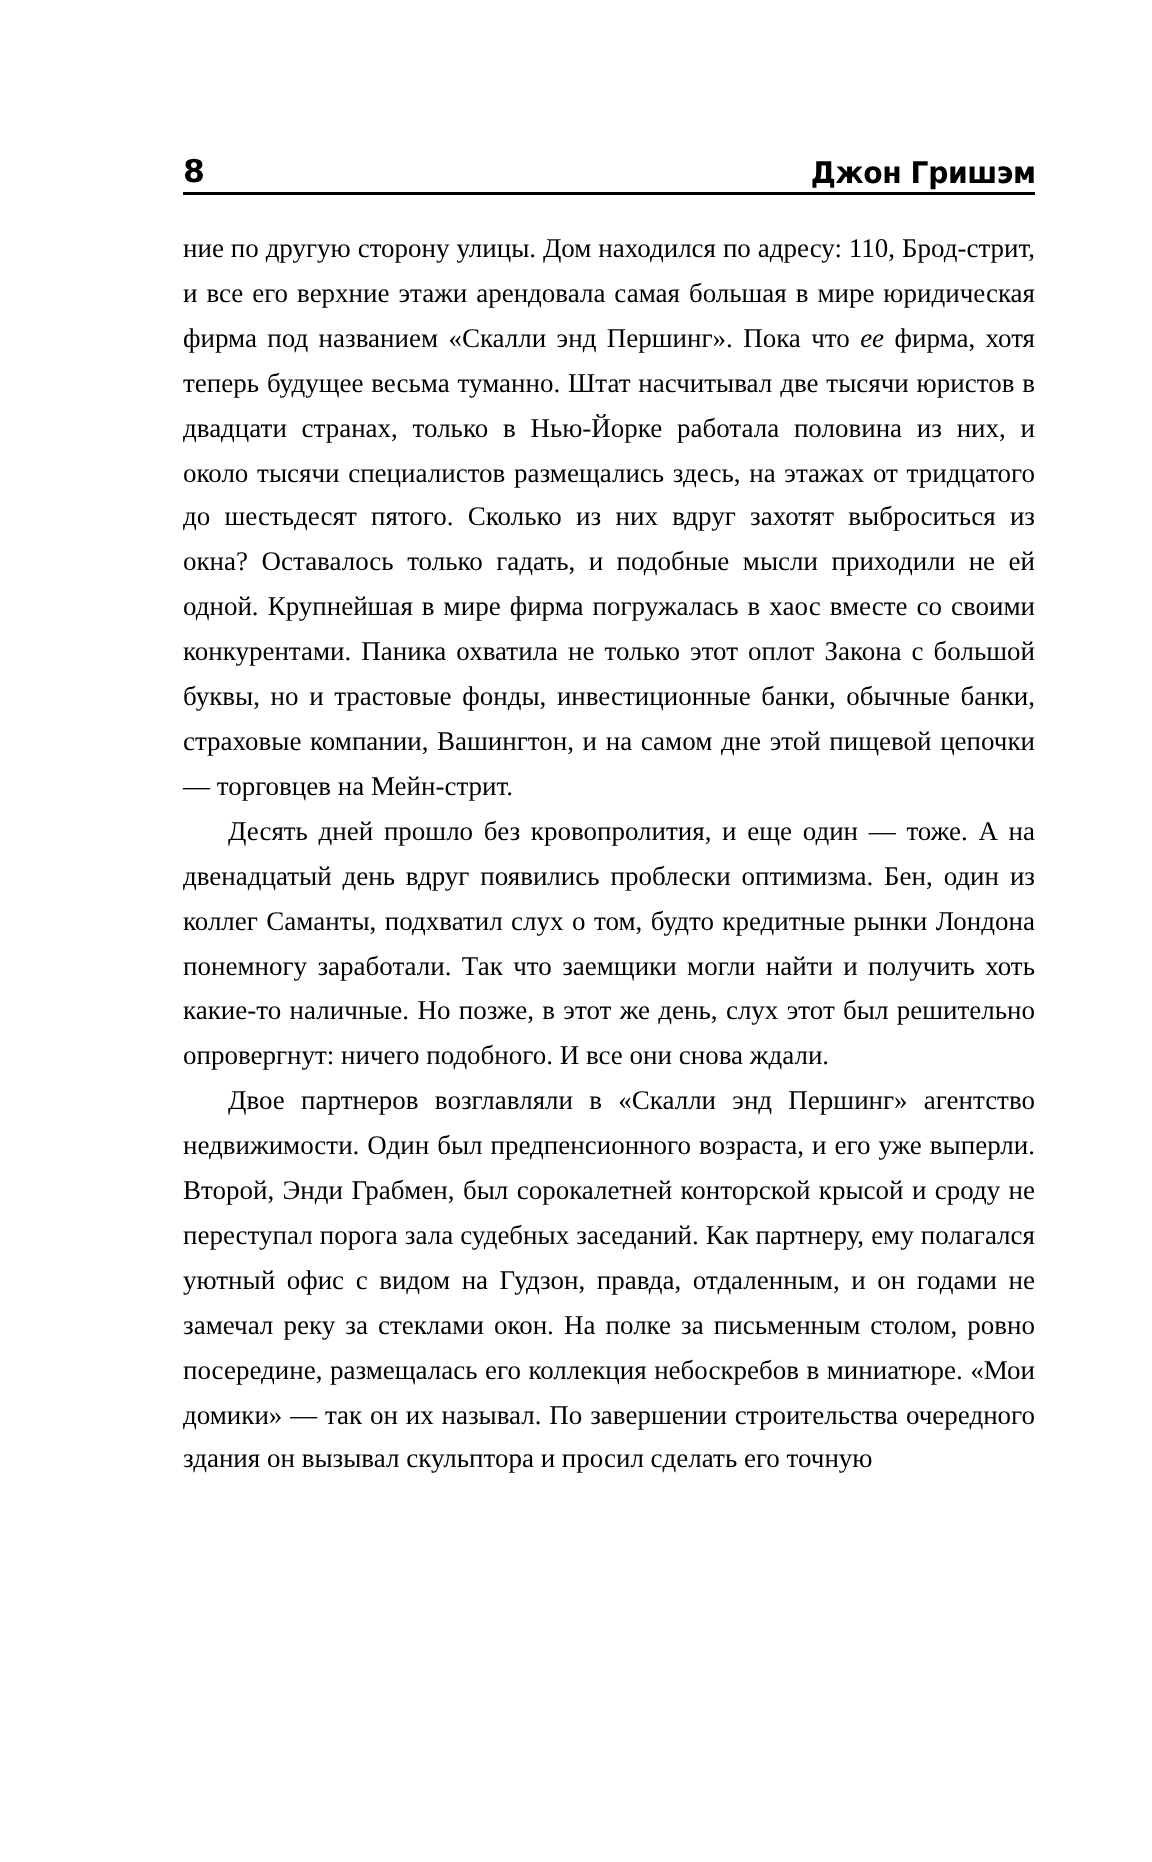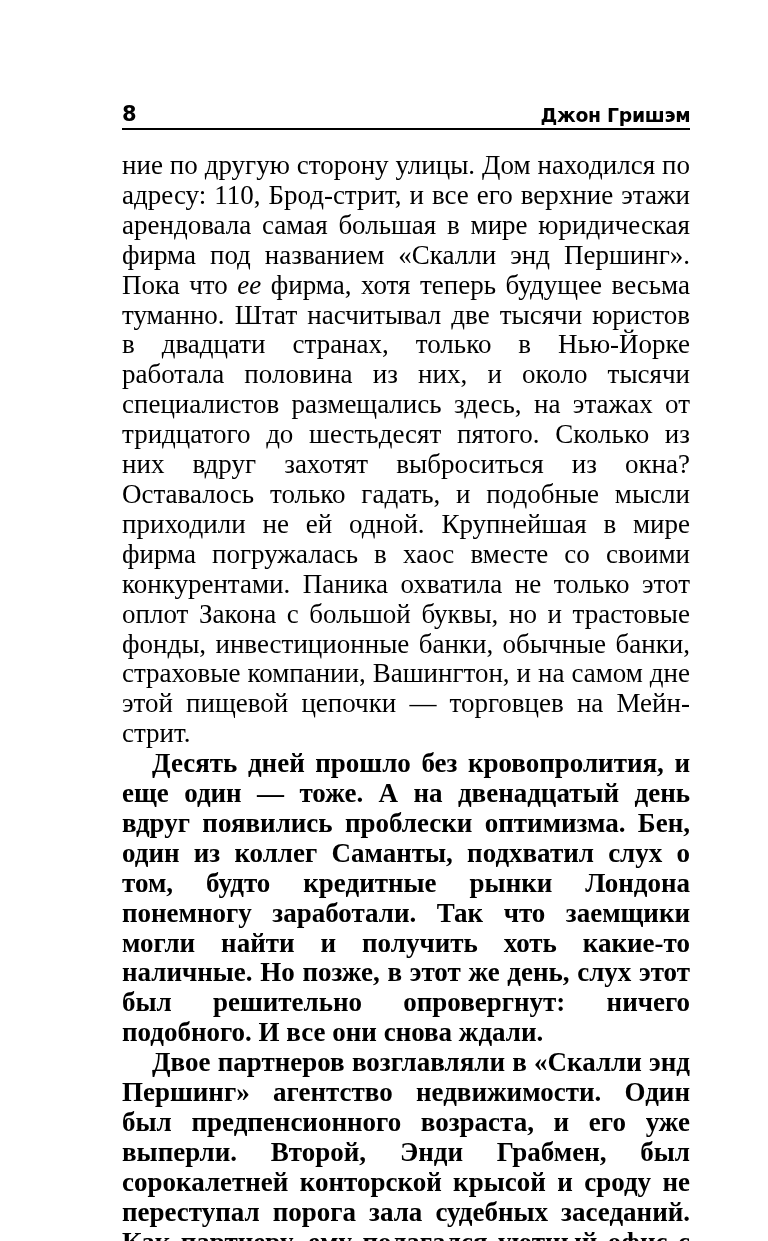--- a/index.html
+++ b/index.html
@@ -65,31 +65,30 @@
   
   .text-block {
     position: absolute;
     left: 122px;
     top: 151px;
     width: 568px;
   }
 
   .para {
     margin: 0;
-    font-size: 27px;
+    font-size: 18px;
     line-height: 29.9px;
     text-align: justify;
     text-justify: inter-word;
     hyphens: manual;
     color: #000000;
   }
 
   .para + .para {
     text-indent: 30px;
-    font-weight: bold;
   }
 
   .para.cont {
     text-indent: 0;
   }
 
   em {
     font-style: italic;
   }
 </style>

